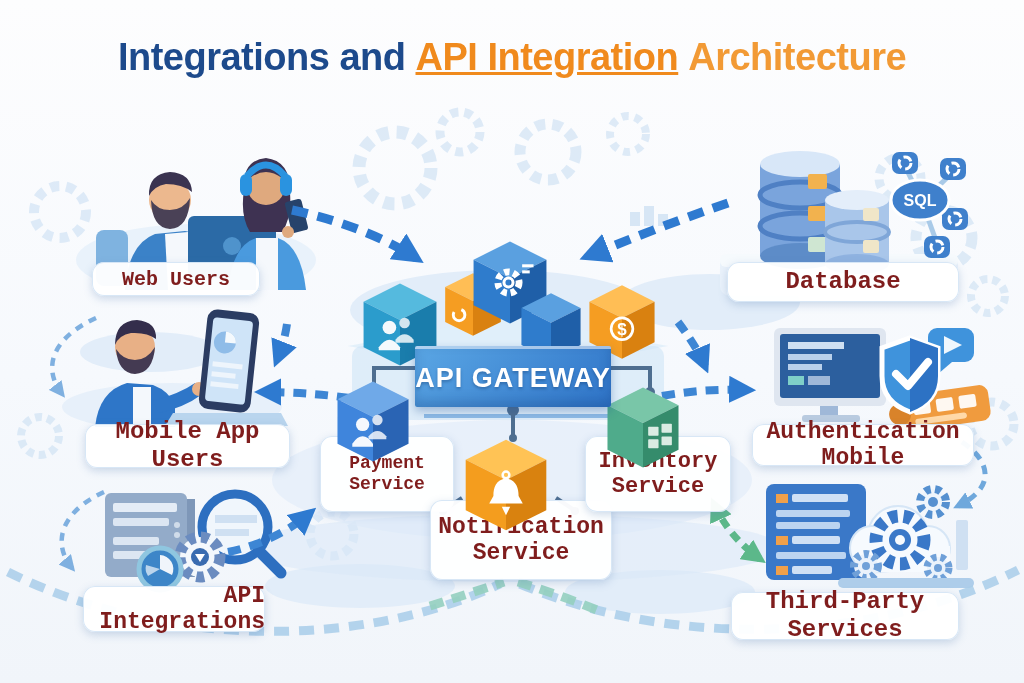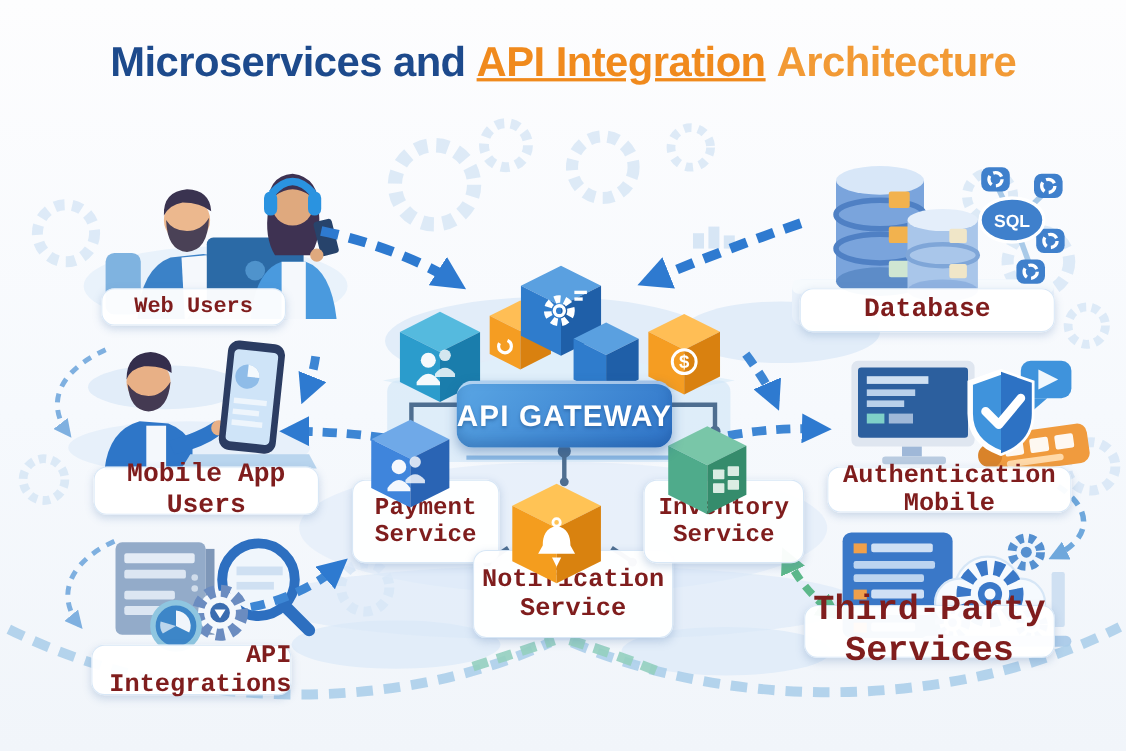--- a/index.html
+++ b/index.html
@@ -12,21 +12,21 @@
   .t1{color:#1d4a8c;font-weight:800;margin-right:10px;}
   .t2{color:#f08a1d;font-weight:800;margin-right:10px;text-decoration:underline;}
   .t3{color:#f29a35;font-weight:700;}
   .card{position:absolute;background:rgba(255,255,255,.96);border-radius:12px;
     box-shadow:0 3px 8px rgba(90,130,180,.28), inset 0 0 0 1px rgba(190,215,240,.6);
     display:flex;align-items:center;justify-content:center;text-align:center;
     color:#7f1d1d;font-weight:700;line-height:1.15;font-family:Liberation Mono, monospace;}
   .gateway{position:absolute;left:415px;top:346px;width:196px;height:58px;
     background:linear-gradient(135deg,#64acе8 0%,#5aa6e4 0%,#2f74c8 100%);
     background:linear-gradient(135deg,#5aa6e4,#2f74c8);
-    border-radius:15px;border-top:3px solid rgba(255,255,255,.55);
+    border-radius:2px;border-top:3px solid rgba(255,255,255,.55);
     box-shadow:0 4px 10px rgba(30,80,150,.35), inset 0 -6px 12px rgba(10,50,110,.25);
     display:flex;align-items:center;justify-content:center;
     color:#fff;font-weight:800;font-size:27px;letter-spacing:1px;
     text-shadow:0 2px 3px rgba(20,60,110,.4);}
   svg{display:block;}
 </style>
 </head>
 <body>
 
 <div class="stage">
@@ -321,22 +321,22 @@
       <circle cx="443" cy="511" r="4"></circle>
         <circle cx="575" cy="511" r="4"></circle>
     </g>
   </svg>
 
   <div class="card" style="left:92px;top:262px;width:168px;height:34px;font-size:20px;">Web Users</div>
   <div class="card" style="left:85px;top:424px;width:205px;height:44px;font-size:24px;">Mobile App Users</div>
   <div class="card" style="left:727px;top:262px;width:232px;height:40px;font-size:24px;">Database</div>
   <div class="card" style="left:752px;top:424px;width:222px;height:42px;font-size:23px;">Authentication Mobile</div>
   <div class="card" style="left:83px;top:586px;width:182px;height:46px;font-size:23px;text-align:right;">API Integrations</div>
-  <div class="card" style="left:731px;top:550px;width:228px;height:48px;font-size:32px;">Third-Party Services</div>
-  <div class="card" style="left:320px;top:436px;width:122px;height:76px;font-size:22px;padding:0 6px;">Payment Service</div>
+  <div class="card" style="left:731px;top:592px;width:228px;height:48px;font-size:24px;">Third-Party Services</div>
+  <div class="card" style="left:320px;top:436px;width:122px;height:76px;font-size:18px;padding:0 6px;">Payment Service</div>
   <div class="card" style="left:430px;top:500px;width:162px;height:80px;font-size:23px;padding:0 10px;">Notification Service</div>
   <div class="card" style="left:585px;top:436px;width:134px;height:76px;font-size:22px;padding:0 6px;">Inventory Service</div>
 
   <svg class="abs" style="left:362px;top:282px" width="76" height="85" viewBox="0 0 100 112">
     <polygon points="50,2 98,26 50,50 2,26" fill="#55bade"></polygon>
     <polygon points="2,26 50,50 50,110 2,86" fill="#2b9ccc"></polygon>
     <polygon points="50,50 98,26 98,86 50,110" fill="#1a7dac"></polygon>
     <g fill="#ffffff" opacity="0.95">
       <circle cx="36" cy="60" r="9"></circle>
         <path d="M22 86 Q36 66 50 86 L50 90 L22 90 Z"></path>
@@ -411,16 +411,16 @@
       <rect x="57" y="55" width="14" height="12" rx="1"></rect>
         <rect x="75" y="51" width="14" height="12" rx="1"></rect>
       <rect x="57" y="72" width="14" height="12" rx="1"></rect>
         <rect x="75" y="68" width="14" height="12" rx="1"></rect>
     </g>
   </svg>
 
   <div class="gateway">API GATEWAY</div>
 
   <div class="title">
-    <span class="t1">Microservices and</span><span class="t2">API Integration</span><span class="t3">Architecture</span>
+    <span class="t1">Integrations and</span><span class="t2">API Integration</span><span class="t3">Architecture</span>
   </div>
 
 </div>
 
 </body></html>

